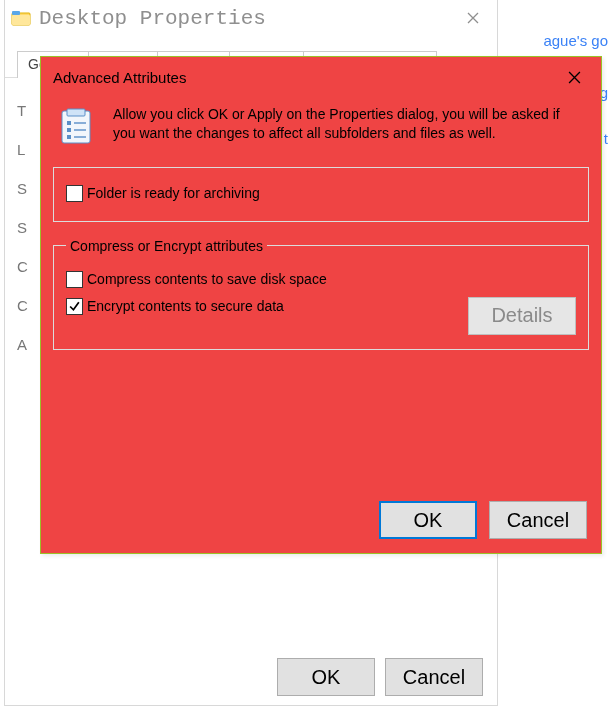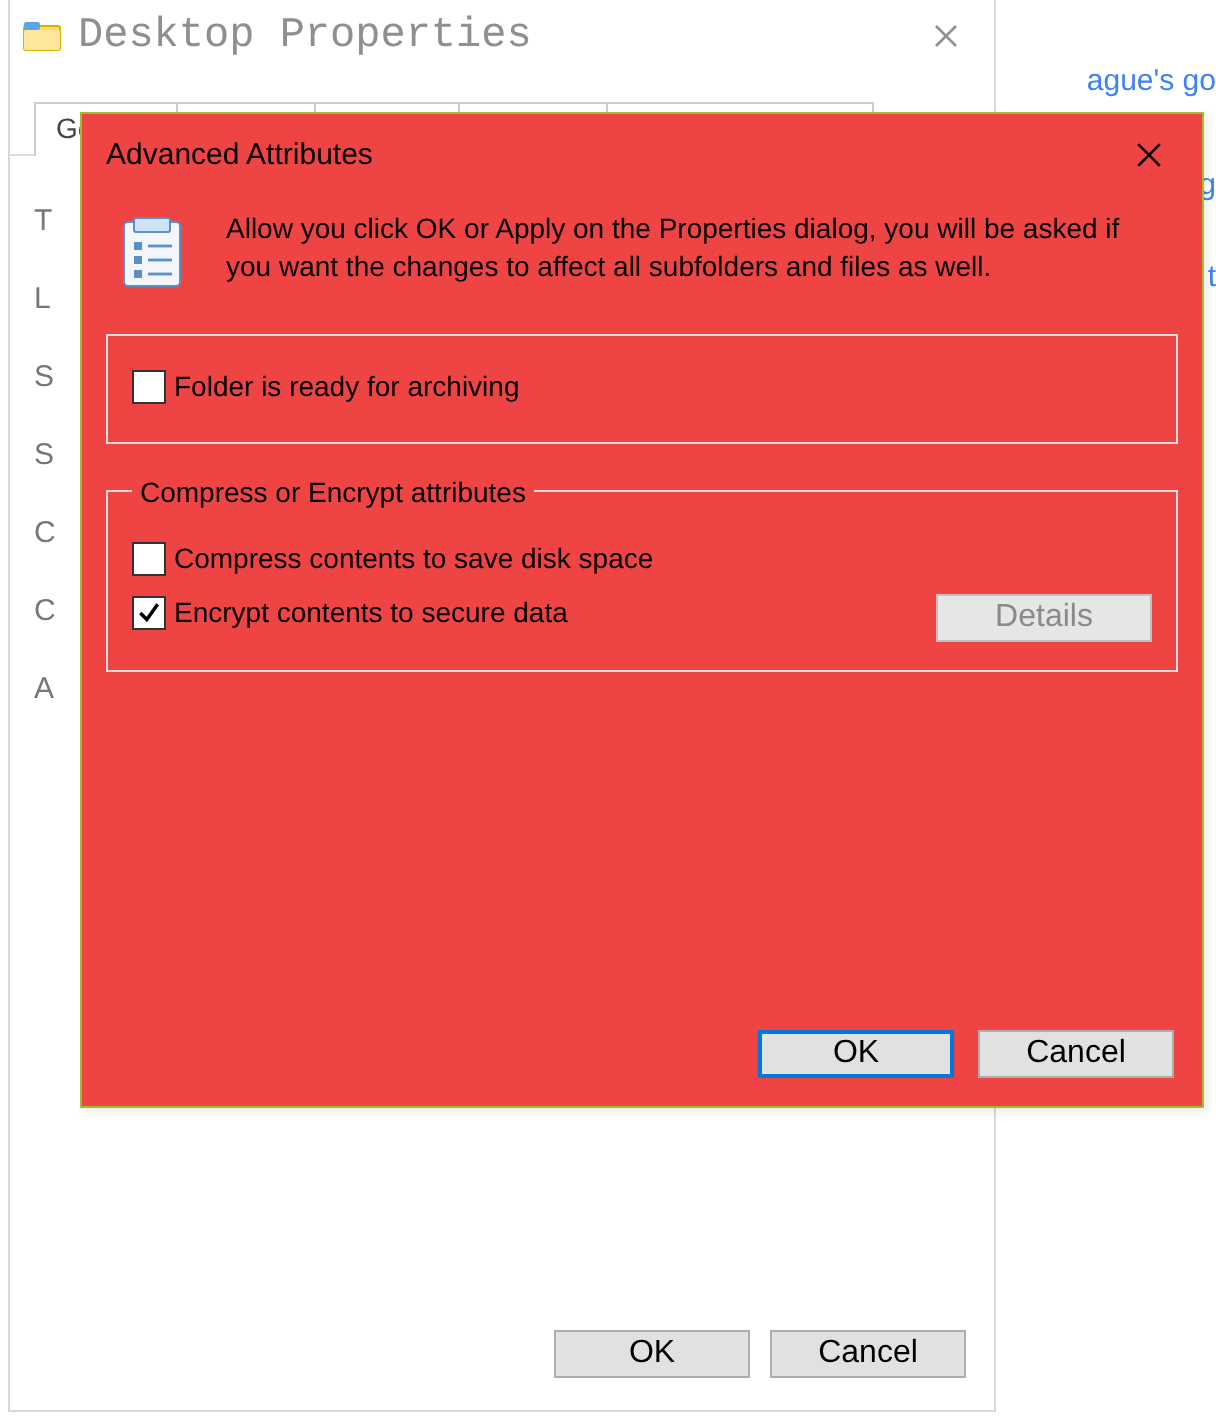--- a/index.html
+++ b/index.html
@@ -92,25 +92,25 @@
     left: 0; right: 0; bottom: 0;
     height: 56px;
     display: flex;
     align-items: center;
     justify-content: flex-end;
     padding-right: 14px;
     gap: 10px;
   }
   .btn {
     min-width: 98px;
-    height: 24px;
+    height: 38px;
     background: #e1e1e1;
     border: 1px solid #adadad;
     font-family: inherit;
-    font-size: 16px;
+    font-size: 20px;
     text-align: center;
   }
   .btn.disabled { color: #9a9a9a; }
   .btn.primary {
     border: 2px solid #0078d7;
     background: #e1e1e1;
   }
 
   
   .adv-dialog {

